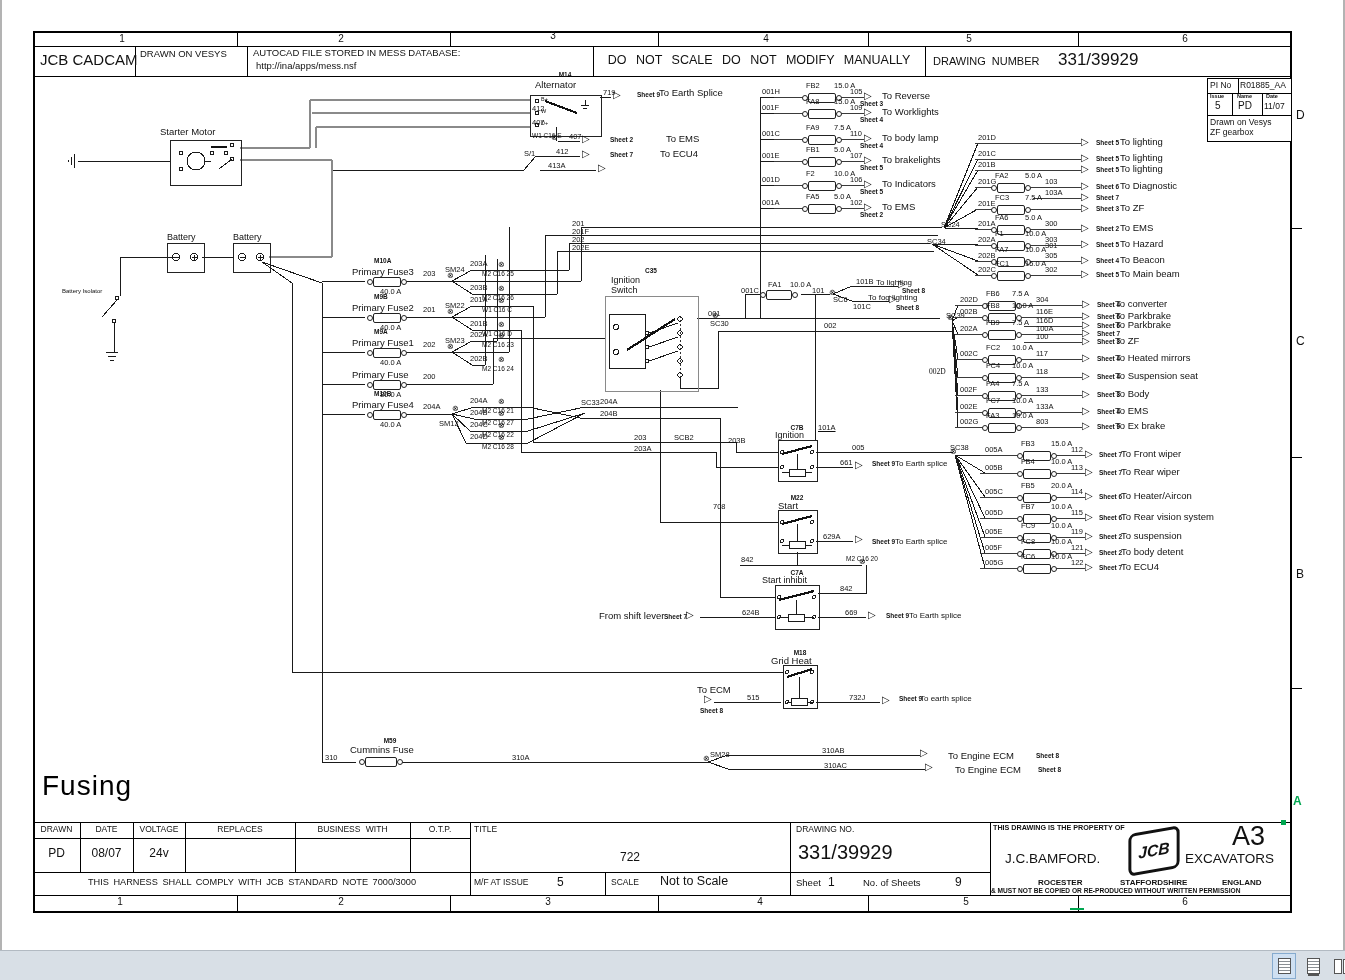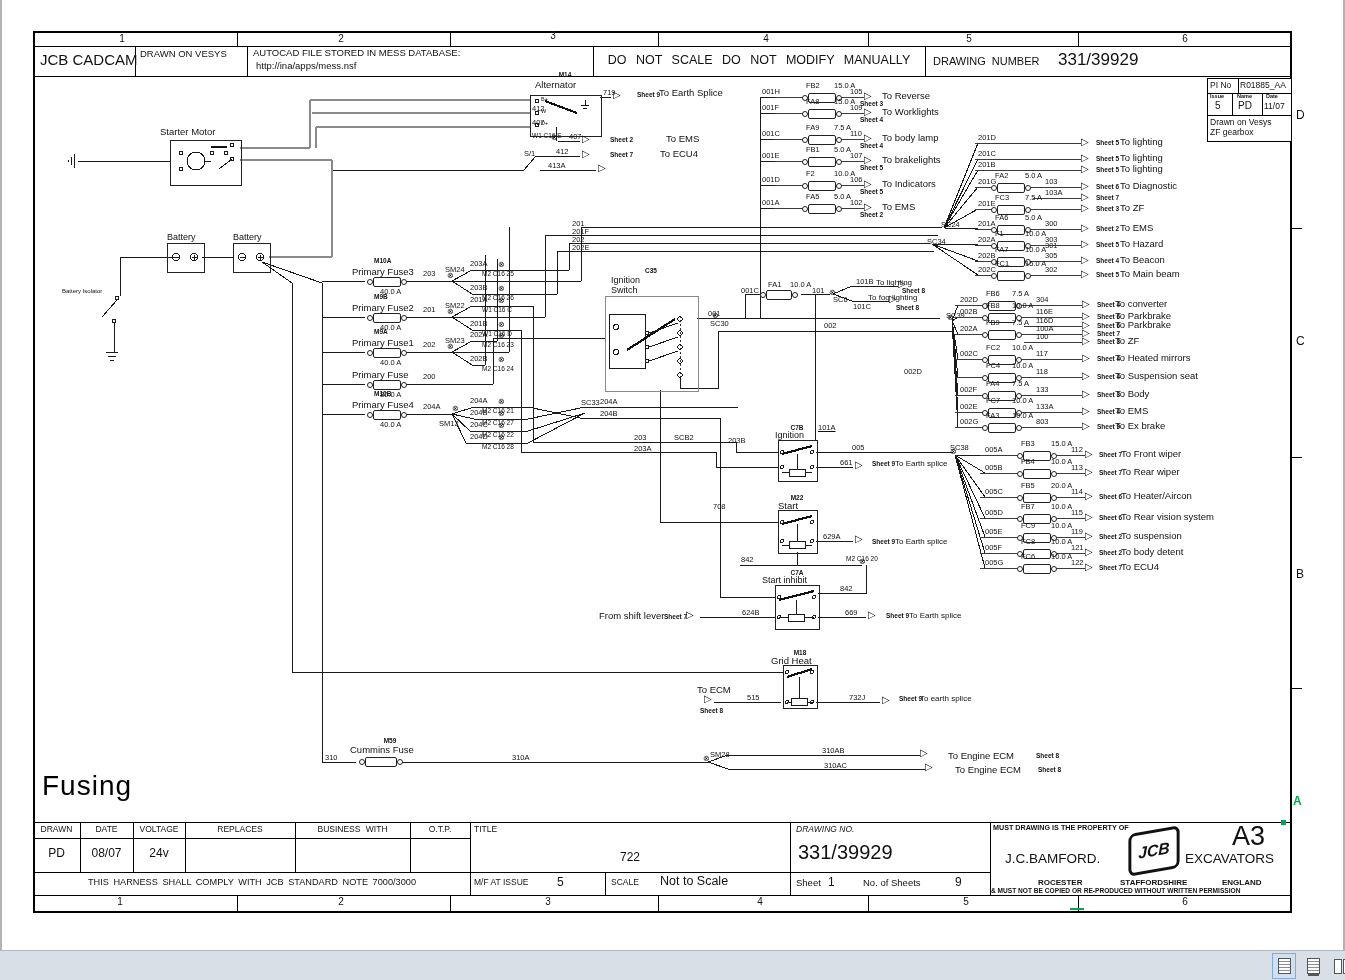--- a/index.html
+++ b/index.html
@@ -634,21 +634,21 @@
         <div class="ln" style="left: 955px; top: 359px; width: 127px; border-top: 1px solid rgb(58, 58, 58);"></div>
         <span class="lb w" style="left: 960px; top: 350px;">002C</span>
         <div class="fuse-sym" style="left: 988px; top: 355px; width: 26px;"></div>
         <span class="lb w" style="left: 986px; top: 344px;">FC2</span>
         <span class="lb w" style="left: 1012px; top: 344px;">10.0 A</span>
         <span class="lb w" style="left: 1036px; top: 350px;">117</span>
         <span class="lb arr" style="left: 1082px; top: 353px;">▷</span>
         <span class="lb t" style="left: 1097px; top: 356px;">Sheet 4</span>
         <span class="lb d" style="left: 1115px; top: 353px;">To Heated mirrors</span>
         <div class="ln" style="left: 955px; top: 377px; width: 127px; border-top: 1px solid rgb(58, 58, 58);"></div>
-        <span class="lb w" style="left: 904px; top: 368px;">002D</span>
+        <span class="lb w" style="left: 929px; top: 368px; font-family: Liberation Serif, serif;">002D</span>
         <div class="fuse-sym" style="left: 988px; top: 373px; width: 26px;"></div>
         <span class="lb w" style="left: 986px; top: 362px;">FC4</span>
         <span class="lb w" style="left: 1012px; top: 362px;">10.0 A</span>
         <span class="lb w" style="left: 1036px; top: 368px;">118</span>
         <span class="lb arr" style="left: 1082px; top: 371px;">▷</span>
         <span class="lb t" style="left: 1097px; top: 374px;">Sheet 4</span>
         <span class="lb d" style="left: 1115px; top: 371px;">To Suspension seat</span>
         <div class="ln" style="left: 955px; top: 395px; width: 127px; border-top: 1px solid rgb(58, 58, 58);"></div>
         <span class="lb w" style="left: 960px; top: 386px;">002F</span>
         <div class="fuse-sym" style="left: 988px; top: 391px; width: 26px;"></div>
@@ -824,28 +824,28 @@
   <span class="lb" style="left:133px;top:847px;width:52px;text-align:center;font-size:12px;">24v</span>
   <span class="lb" style="left:37px;top:878px;width:430px;text-align:center;font-size:9.2px;word-spacing:2px;">THIS HARNESS SHALL COMPLY WITH JCB STANDARD NOTE 7000/3000</span>
 
   <span class="lb" style="left:474px;top:825px;font-size:8.5px;">TITLE</span>
   <span class="lb" style="left:470px;top:851px;width:320px;text-align:center;font-size:12px;">722</span>
   <span class="lb" style="left:474px;top:878px;font-size:8.5px;">M/F AT ISSUE</span>
   <span class="lb" style="left:557px;top:876px;font-size:12px;">5</span>
   <span class="lb" style="left:611px;top:878px;font-size:8.5px;">SCALE</span>
   <span class="lb" style="left:660px;top:875px;font-size:12.5px;">Not to Scale</span>
 
-  <span class="lb" style="left:796px;top:825px;font-size:8.5px;font-style:italic;">DRAWING NO.</span>
+  <span class="lb" style="left:796px;top:825px;font-size:8.5px;">DRAWING NO.</span>
   <span class="lb" style="left:798px;top:842px;font-size:20px;">331/39929</span>
   <span class="lb" style="left:796px;top:878px;font-size:9.5px;">Sheet</span>
   <span class="lb" style="left:828px;top:876px;font-size:12px;">1</span>
   <span class="lb" style="left:863px;top:878px;font-size:9.5px;">No. of Sheets</span>
   <span class="lb" style="left:955px;top:876px;font-size:12px;">9</span>
 
-  <span class="lb" style="left:993px;top:824px;font-size:7.2px;font-weight:bold;">MUST DRAWING IS THE PROPERTY OF</span>
+  <span class="lb" style="left:993px;top:824px;font-size:7.2px;font-weight:bold;">THIS DRAWING IS THE PROPERTY OF</span>
   <span class="lb" style="left:1005px;top:852px;font-size:13.5px;">J.C.BAMFORD.</span>
   <div style="position:absolute;left:1128px;top:830px;width:46px;height:36px;border:3px solid #111;border-radius:7px;transform:rotate(-10deg) skewX(-10deg);display:flex;align-items:center;justify-content:center;background:#fff;">
     <span style="font-size:16px;font-weight:bold;font-style:italic;">JCB</span>
   </div>
   <span class="lb" style="left:1232px;top:822px;font-size:27px;font-weight:300;">A3</span>
   <span class="lb" style="left:1185px;top:852px;font-size:13.5px;">EXCAVATORS</span>
   <span class="lb" style="left:1038px;top:879px;font-size:8px;font-weight:bold;">ROCESTER</span>
   <span class="lb" style="left:1120px;top:879px;font-size:8px;font-weight:bold;">STAFFORDSHIRE</span>
   <span class="lb" style="left:1222px;top:879px;font-size:8px;font-weight:bold;">ENGLAND</span>
   <span class="lb" style="left:991px;top:888px;font-size:6.6px;font-weight:bold;">&amp; MUST NOT BE COPIED OR RE-PRODUCED WITHOUT WRITTEN PERMISSION</span>

